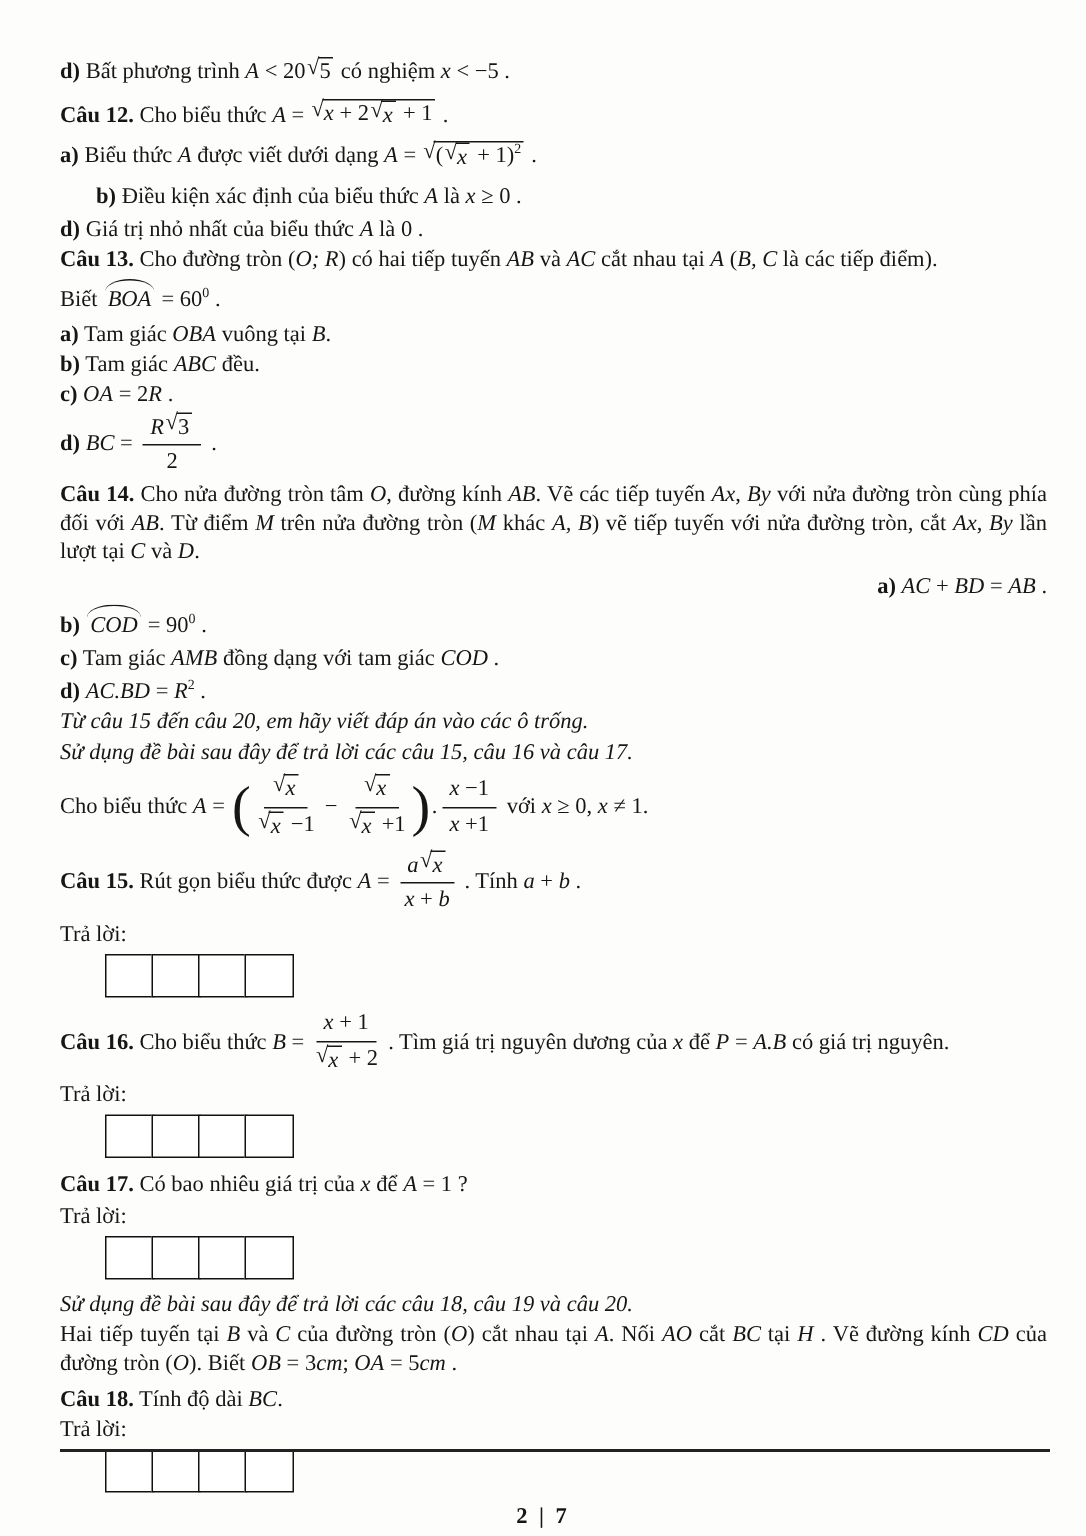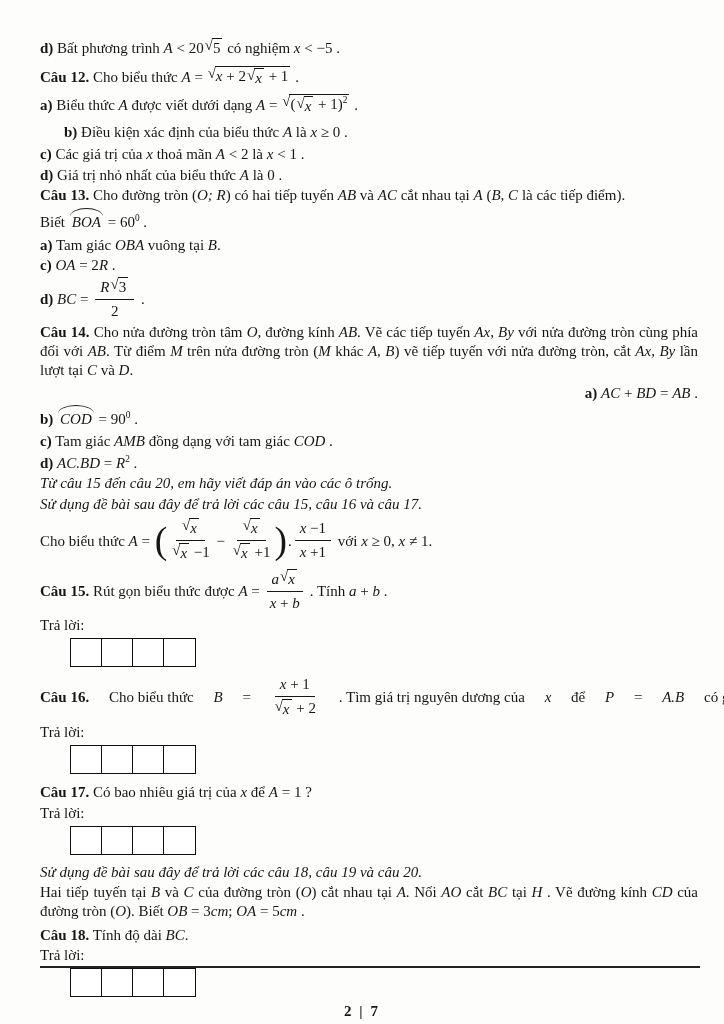--- a/index.html
+++ b/index.html
@@ -69,25 +69,25 @@
       <span class="s-b">a)</span>
       <span class="s-n"> Biểu thức </span>
       <span class="s-i">A</span>
       <span class="s-n"> được viết dưới dạng </span>
       <span class="s-i">A</span>
       <span class="s-n"> = </span>
       <span class="sqrt"><span class="rsym">√</span><span class="rad"><span class="s-n">(</span><span class="sqrt"><span class="rsym">√</span><span class="rad"><span class="s-i">x</span></span></span><span class="s-n"> + 1</span><span class="s-n">)</span><sup class="sp"><span class="s-n">2</span></sup></span></span>
       <span class="s-n"> .</span>
     </div>
   <div class="line" style="margin-bottom:2px;padding-left:24px;"><span class="s-b">b)</span><span class="s-n"> Điều kiện xác định của biểu thức </span><span class="s-i">A</span><span class="s-n"> là </span><span class="s-i">x</span><span class="s-n"> ≥ 0 .</span></div>
-  <div class="line" style="margin-bottom:1px;"><span class="s-b">c)</span><span class="s-n"> Các giá trị của </span><span class="s-i">x</span><span class="s-n"> thoả mãn </span><span class="s-i">A</span><span class="s-n"> &lt; 2 là </span><span class="s-i">x</span><span class="s-n"> &lt; 1 .</span></div>
   <div class="line"><span class="s-b">d)</span><span class="s-n"> Giá trị nhỏ nhất của biểu thức </span><span class="s-i">A</span><span class="s-n"> là 0 .</span></div>
   <div class="line" style="margin-bottom:3px;"><span class="s-b">Câu 13.</span><span class="s-n"> Cho đường tròn (</span><span class="s-i">O; R</span><span class="s-n">) có hai tiếp tuyến </span><span class="s-i">AB</span><span class="s-n"> và </span><span class="s-i">AC</span><span class="s-n"> cắt nhau tại </span><span class="s-i">A</span><span class="s-n"> (</span><span class="s-i">B, C</span><span class="s-n"> là các tiếp điểm).</span></div>
   <div class="line" style="margin-bottom:3px;"><span class="s-n">Biết </span><span class="arc"><span class="s-i">BOA</span></span><span class="s-n"> = 60</span><sup class="sp"><span class="s-n">0</span></sup><span class="s-n"> .</span></div>
   <div class="line"><span class="s-b">a)</span><span class="s-n"> Tam giác </span><span class="s-i">OBA</span><span class="s-n"> vuông tại </span><span class="s-i">B</span><span class="s-n">.</span></div>
+  <div class="line"><span class="s-b">b)</span><span class="s-n"> Tam giác </span><span class="s-i">ABC</span><span class="s-n"> đều.</span></div>
   <div class="line" style="margin-bottom:2px;"><span class="s-b">c)</span><span class="s-n"> </span><span class="s-i">OA</span><span class="s-n"> = 2</span><span class="s-i">R</span><span class="s-n"> .</span></div>
   <div class="line fline" style="margin-bottom:3px;">
       <span class="s-b">d)</span>
       <span class="s-n"> </span>
       <span class="s-i">BC</span>
       <span class="s-n"> = </span>
       <span class="frac"><span class="fnum"><span class="s-i">R</span><span class="sqrt"><span class="rsym">√</span><span class="rad"><span class="s-n">3</span></span></span></span><span class="fden"><span class="s-n">2</span></span></span>
       <span class="s-n"> .</span>
     </div>
   <div class="line just" style="margin-bottom:3px;"><span class="s-b">Câu 14.</span><span class="s-n"> Cho nửa đường tròn tâm </span><span class="s-i">O</span><span class="s-n">, đường kính </span><span class="s-i">AB</span><span class="s-n">. Vẽ các tiếp tuyến </span><span class="s-i">Ax</span><span class="s-n">, </span><span class="s-i">By</span><span class="s-n"> với nửa đường tròn cùng phía đối với </span><span class="s-i">AB</span><span class="s-n">. Từ điểm </span><span class="s-i">M</span><span class="s-n"> trên nửa đường tròn (</span><span class="s-i">M</span><span class="s-n"> khác </span><span class="s-i">A, B</span><span class="s-n">) vẽ tiếp tuyến với nửa đường tròn, cắt </span><span class="s-i">Ax</span><span class="s-n">, </span><span class="s-i">By</span><span class="s-n"> lần lượt tại </span><span class="s-i">C</span><span class="s-n"> và </span><span class="s-i">D</span><span class="s-n">.</span></div>
@@ -126,21 +126,21 @@
       <span class="s-i">b</span>
       <span class="s-n"> .</span>
     </div>
   <div class="line lbl">Trả lời:</div>
   <div class="boxes" style="margin-bottom:8px;">
       <span class="box"></span>
       <span class="box"></span>
       <span class="box"></span>
       <span class="box"></span>
     </div>
-  <div class="line fline" style="margin-bottom:4px;gap:16px;">
+  <div class="line fline" style="margin-bottom:4px;">
       <span class="s-b">Câu 16.</span>
       <span class="s-n"> Cho biểu thức </span>
       <span class="s-i">B</span>
       <span class="s-n"> = </span>
       <span class="frac"><span class="fnum"><span class="s-i">x</span><span class="s-n"> + 1</span></span><span class="fden"><span class="sqrt"><span class="rsym">√</span><span class="rad"><span class="s-i">x</span></span></span><span class="s-n"> + 2</span></span></span>
       <span class="s-n"> . Tìm giá trị nguyên dương của </span>
       <span class="s-i">x</span>
       <span class="s-n"> để </span>
       <span class="s-i">P</span>
       <span class="s-n"> = </span>

